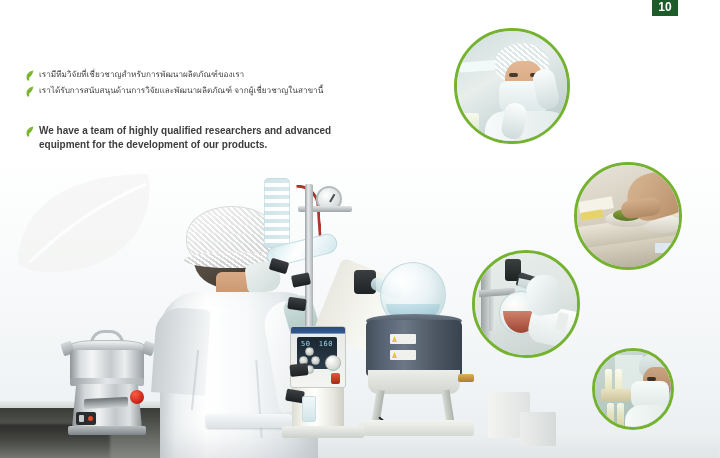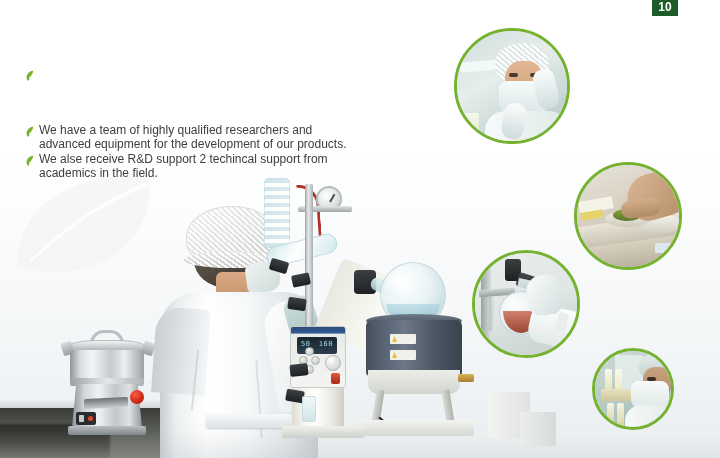--- a/index.html
+++ b/index.html
@@ -273,21 +273,21 @@
     background: linear-gradient(to right,#dcdcd4 0%,#f5f5ef 22%,#ffffff 45%,#e8e8e0 78%,#cfcfc6 100%);
     border-radius: 3px;
   }
   .rv-ctrl {
     position: absolute; left: 28px; top: 148px; width: 56px; height: 62px;
     background: linear-gradient(to bottom,#2a4a7a 0%,#325a92 10%,#e9ebe8 12%,#f4f5f2 100%);
     border: 1px solid #c7cac5;
     border-radius: 3px;
   }
   .rv-screen {
-    position: absolute; left: 6px; top: 10px; width: 40px; height: 17px;
+    position: absolute; left: 6px; top: 10px; width: 40px; height: 32px;
     background: linear-gradient(to bottom,#1a2630,#2c3d4c);
     border-radius: 2px;
   }
   .rv-screen .dg {
     position: absolute; top: 3px; font-size: 7px; color: #9fd8ea;
     font-family: "DejaVu Sans Mono", monospace; letter-spacing: .5px;
   }
   .rv-screen .dg.l { left: 4px; }
   .rv-screen .dg.r { right: 4px; }
   .rv-knob {
@@ -486,22 +486,23 @@
     margin-top: 2px;
   }
   .bullet-text-th {
     color: #3d3d3d;
     font-size: 8.2px;
     line-height: 13px;
     white-space: nowrap;
   }
   .bullet-text-en {
     color: #3d3d3d;
-    font-size: 12px;
+    font-size: 10px;
     line-height: 13.5px;
+    font-weight: bold;
   }
   .bullets-en .bullet { margin-bottom: 2px; }
 
   
   .photo-circle {
     position: absolute;
     border-radius: 50%;
     overflow: hidden;
     border: 3px solid #74b22f;
     background: #dfe6e4;
@@ -692,35 +693,36 @@
   </div>
 
 
   <div class="page-badge">10</div>
 
   <div class="bullets-th">
     <div class="bullet">
       <svg class="bullet-icon" viewBox="0 0 8 11">
         <path d="M7.4 0.4 C2.4 1.4 0.2 4.4 0.6 8 C0.8 9.8 1.6 10.8 2.4 10.8 C3.2 10.8 3.4 9.4 3.2 7.6 C4.8 6.4 6.8 4.2 7.4 0.4 Z" fill="#7ab52f"></path>
       </svg>
+      <span class="bullet-text-th">เรามีทีมวิจัยที่เชี่ยวชาญสำหรับการพัฒนาผลิตภัณฑ์ของเรา</span>
+    </div>
+    <div class="bullet">
+      <svg class="bullet-icon" viewBox="0 0 8 11">
+        <path d="M7.4 0.4 C2.4 1.4 0.2 4.4 0.6 8 C0.8 9.8 1.6 10.8 2.4 10.8 C3.2 10.8 3.4 9.4 3.2 7.6 C4.8 6.4 6.8 4.2 7.4 0.4 Z" fill="#7ab52f"></path>
+      </svg>
+      <span class="bullet-text-th">เราได้รับการสนับสนุนด้านการวิจัยและพัฒนาผลิตภัณฑ์ จากผู้เชี่ยวชาญในสาขานี้</span>
     </div>
   </div>
 
   <div class="bullets-en">
     <div class="bullet">
       <svg class="bullet-icon" viewBox="0 0 8 11">
         <path d="M7.4 0.4 C2.4 1.4 0.2 4.4 0.6 8 C0.8 9.8 1.6 10.8 2.4 10.8 C3.2 10.8 3.4 9.4 3.2 7.6 C4.8 6.4 6.8 4.2 7.4 0.4 Z" fill="#7ab52f"></path>
       </svg>
       <span class="bullet-text-en">We have a team of highly qualified researchers and advanced equipment for the development of our products.</span>
-    </div>
-    <div class="bullet">
-      <svg class="bullet-icon" viewBox="0 0 8 11">
-        <path d="M7.4 0.4 C2.4 1.4 0.2 4.4 0.6 8 C0.8 9.8 1.6 10.8 2.4 10.8 C3.2 10.8 3.4 9.4 3.2 7.6 C4.8 6.4 6.8 4.2 7.4 0.4 Z" fill="#7ab52f"></path>
-      </svg>
-      <span class="bullet-text-en">We alse receive R&amp;D support 2 techincal support from academics in the field.</span>
     </div>
   </div>
 
   <div class="photo-circle" id="circle-1">
     <div class="pc-inner">
       <div class="c1-bg"></div>
       <div class="c1-light"></div>
       <div class="c1-beaker"></div>
       <div class="c1-cap"></div>
       <div class="c1-face"></div>

